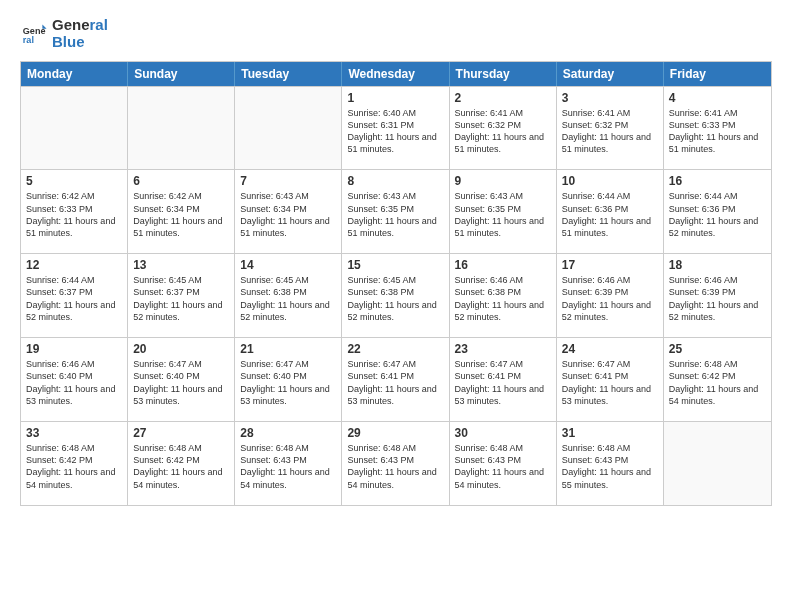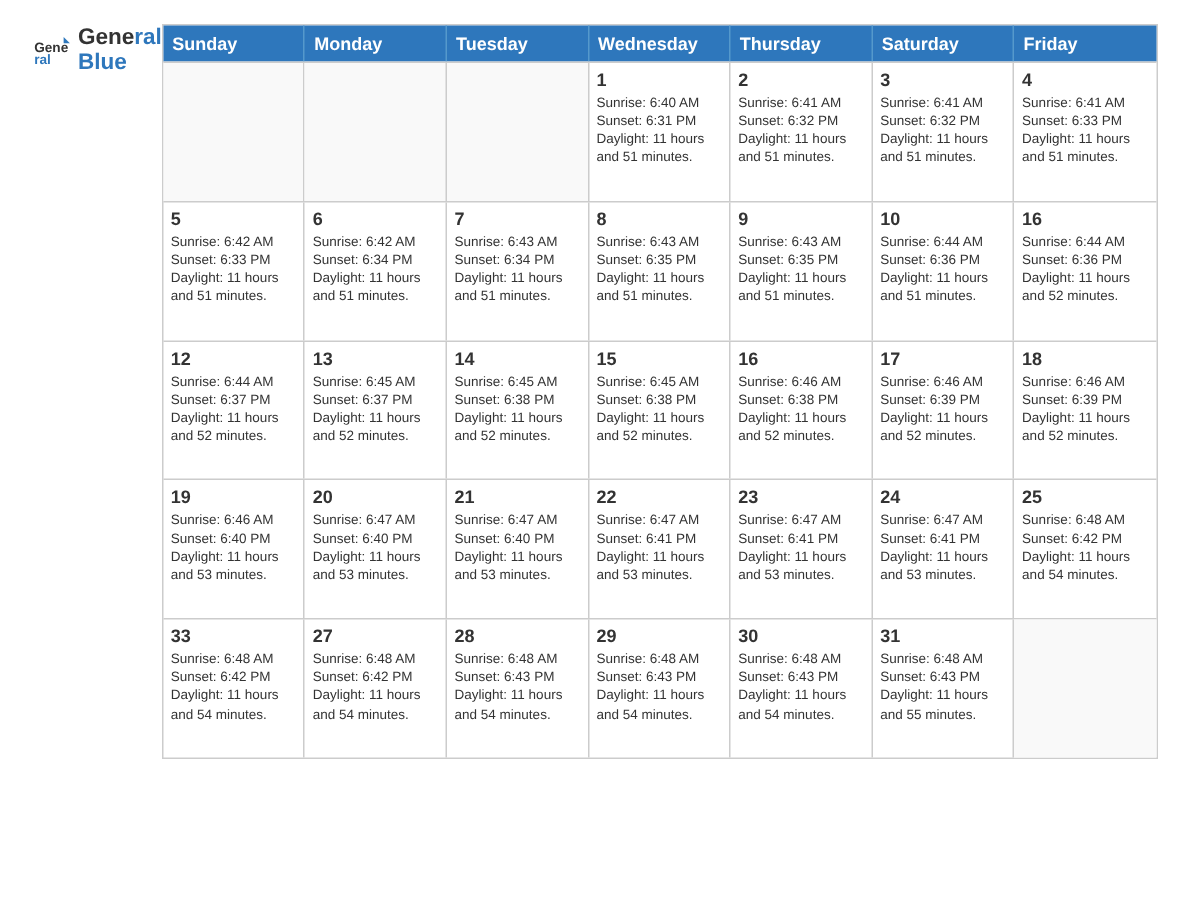--- a/index.html
+++ b/index.html
@@ -8,21 +8,21 @@
       background: #fff;
       width: 792px;
       height: 612px;
       overflow: hidden;
     }
     .page {
       width: 792px;
       height: 516px;
       padding: 16px 20px 10px 20px;
       display: flex;
-      flex-direction: row;
+      flex-direction: column;
     }
     .header {
       display: flex;
       align-items: flex-start;
       justify-content: space-between;
       margin-bottom: 10px;
     }
     .logo {
       display: flex;
       align-items: center;
@@ -122,22 +122,22 @@
       </div>
     </div>
     <div class="title-block">
       <div class="main-title"></div>
       <div class="subtitle"></div>
     </div>
   </div>
 
   <div class="calendar">
     <div class="cal-header">
-    <div class="cal-header-cell">Sunday</div>
-        <div class="cal-header-cell">Monday</div>
+    <div class="cal-header-cell">Monday</div>
+        <div class="cal-header-cell">Sunday</div>
         <div class="cal-header-cell">Tuesday</div>
         <div class="cal-header-cell">Wednesday</div>
         <div class="cal-header-cell">Thursday</div>
         <div class="cal-header-cell">Saturday</div>
         <div class="cal-header-cell">Friday</div>
       </div>
     <div class="cal-body">
     <div class="cal-row">
           <div class="cal-cell empty"></div>
           <div class="cal-cell empty"></div>

